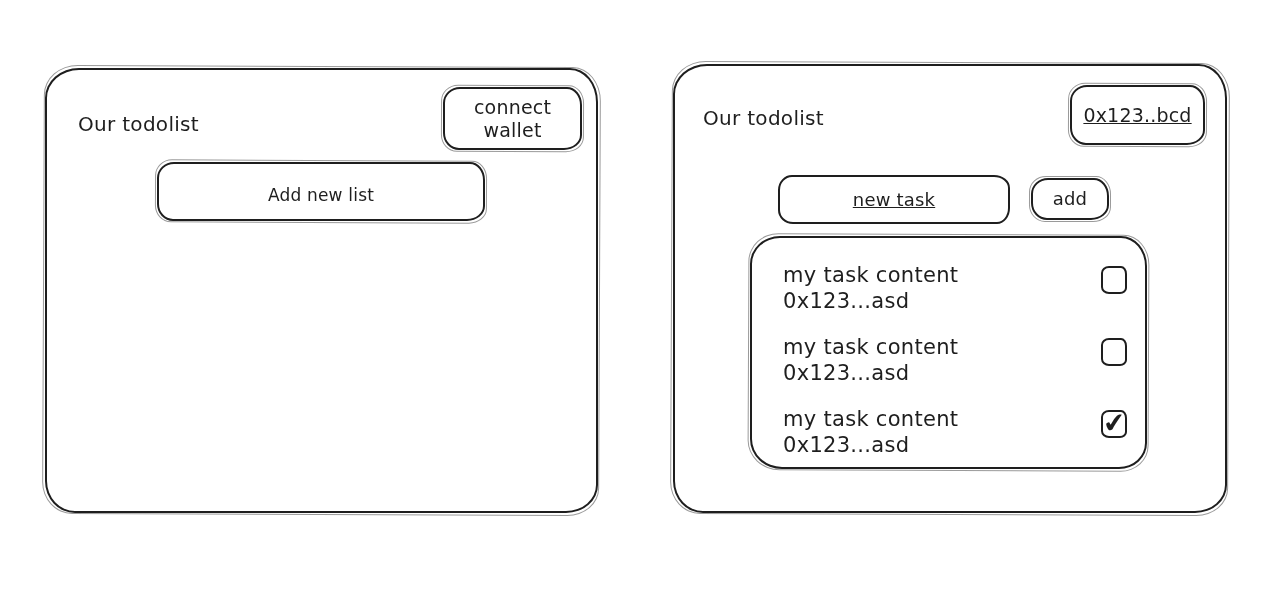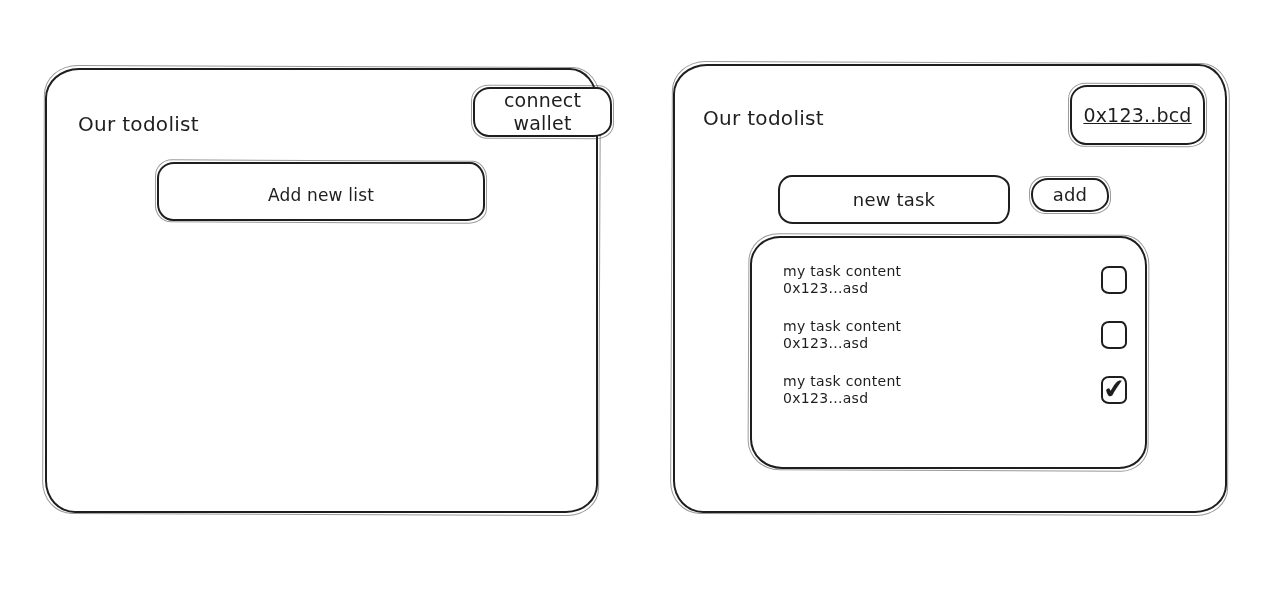--- a/index.html
+++ b/index.html
@@ -51,59 +51,60 @@
     justify-content: center;
     text-align: center;
     border-radius: 17px 15px 18px 16px / 16px 18px 15px 17px;
     font-size: 19px;
     line-height: 1.2;
     letter-spacing: 0.2px;
     cursor: pointer;
   }
 
   
-  .connect-wallet { left: 396px; top: 17px; width: 139px; height: 50px; padding: 0 14px; margin-left: 30px; }
+  .connect-wallet { left: 396px; top: 17px; width: 139px; height: 63px; padding: 0 14px; }
   .add-new-list {
     left: 110px; top: 92px; width: 328px; height: 59px;
     justify-content: center;
     align-items: flex-start;
     padding-top: 21px;
     font-size: 17px;
   }
 
   
   .wallet-address { left: 395px; top: 19px; width: 135px; height: 60px; text-decoration: underline; }
   .new-task-input {
     position: absolute;
     left: 103px; top: 109px; width: 232px; height: 49px;
     border-radius: 14px 16px 13px 15px / 15px 13px 16px 14px;
     font-family: inherit;
     font-size: 18px;
     letter-spacing: 0.2px;
     color: var(--stroke);
     text-align: center;
     outline: none;
+    text-decoration: underline;
   }
   .new-task-input::placeholder { color: var(--stroke); opacity: 1; }
-  .add-btn { left: 356px; top: 112px; width: 78px; height: 34px; font-size: 18px; }
+  .add-btn { left: 356px; top: 112px; width: 78px; height: 42px; font-size: 18px; }
 
   .task-list {
     left: 75px; top: 170px; width: 397px; height: 233px;
     border-radius: 30px 26px 28px 32px / 28px 30px 26px 30px;
     display: flex;
     flex-direction: column;
     padding: 25px 18px 0 31px;
     gap: 21px;
   }
   .task-row {
     display: flex;
     justify-content: space-between;
     align-items: flex-start;
   }
-  .task-text { font-size: 14px; line-height: 1.22; letter-spacing: 0.3px; }
+  .task-text { font-size: 21px; line-height: 1.22; letter-spacing: 0.3px; }
   .task-checkbox {
     flex: 0 0 auto;
     width: 26px; height: 28px;
     margin-top: 3px;
     border: 2.2px solid var(--stroke);
     border-radius: 8px 6px 7px 8px / 7px 8px 6px 7px;
     background: var(--bg);
     display: flex;
     align-items: center;
     justify-content: center;

